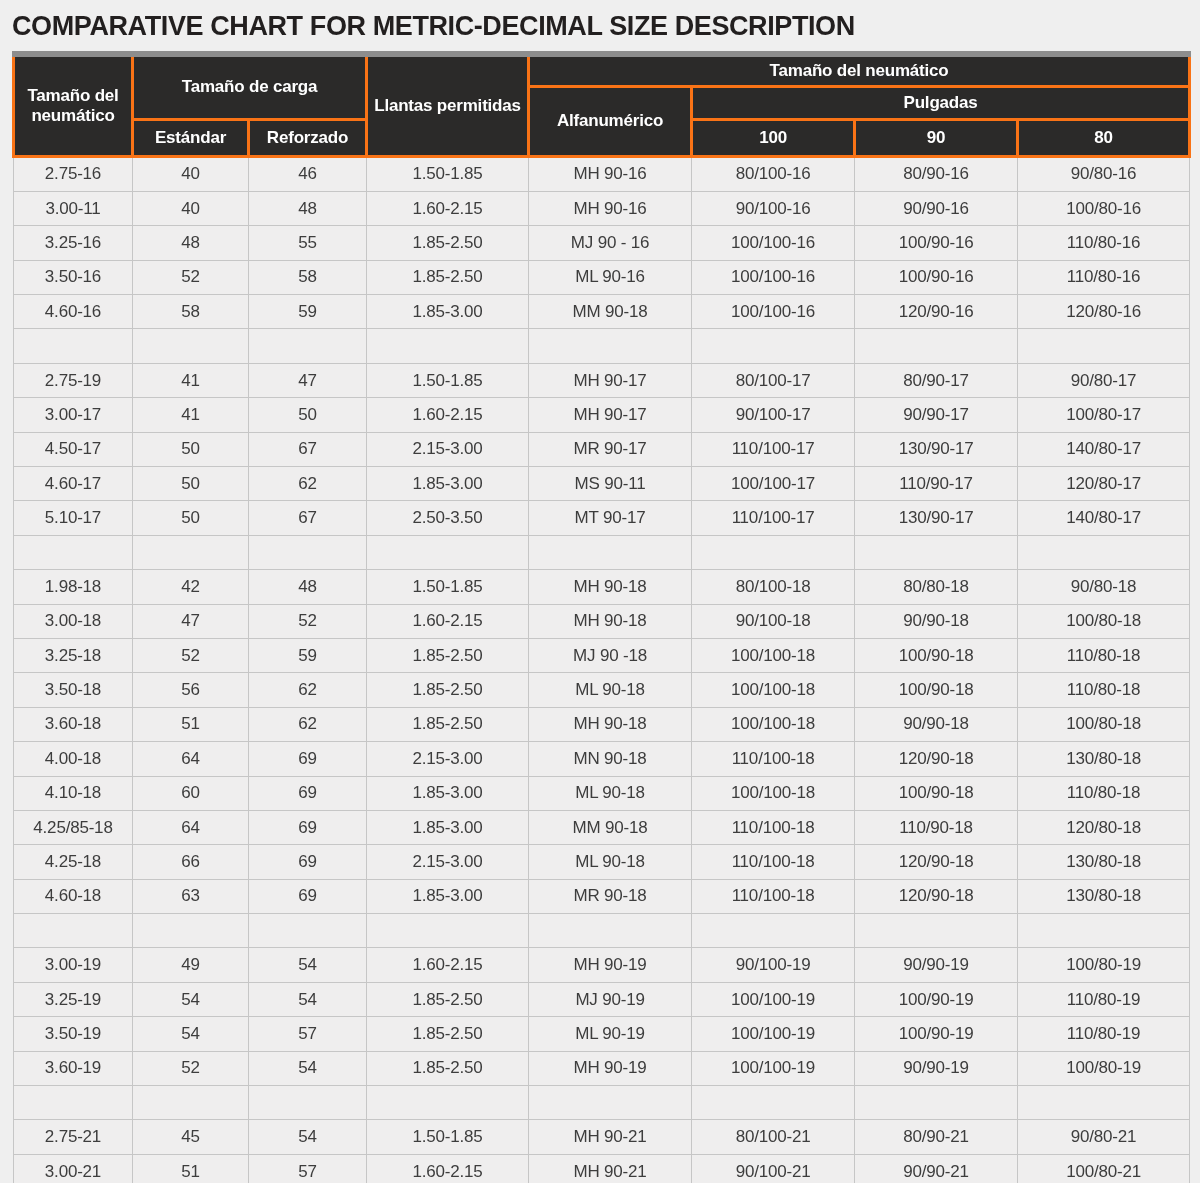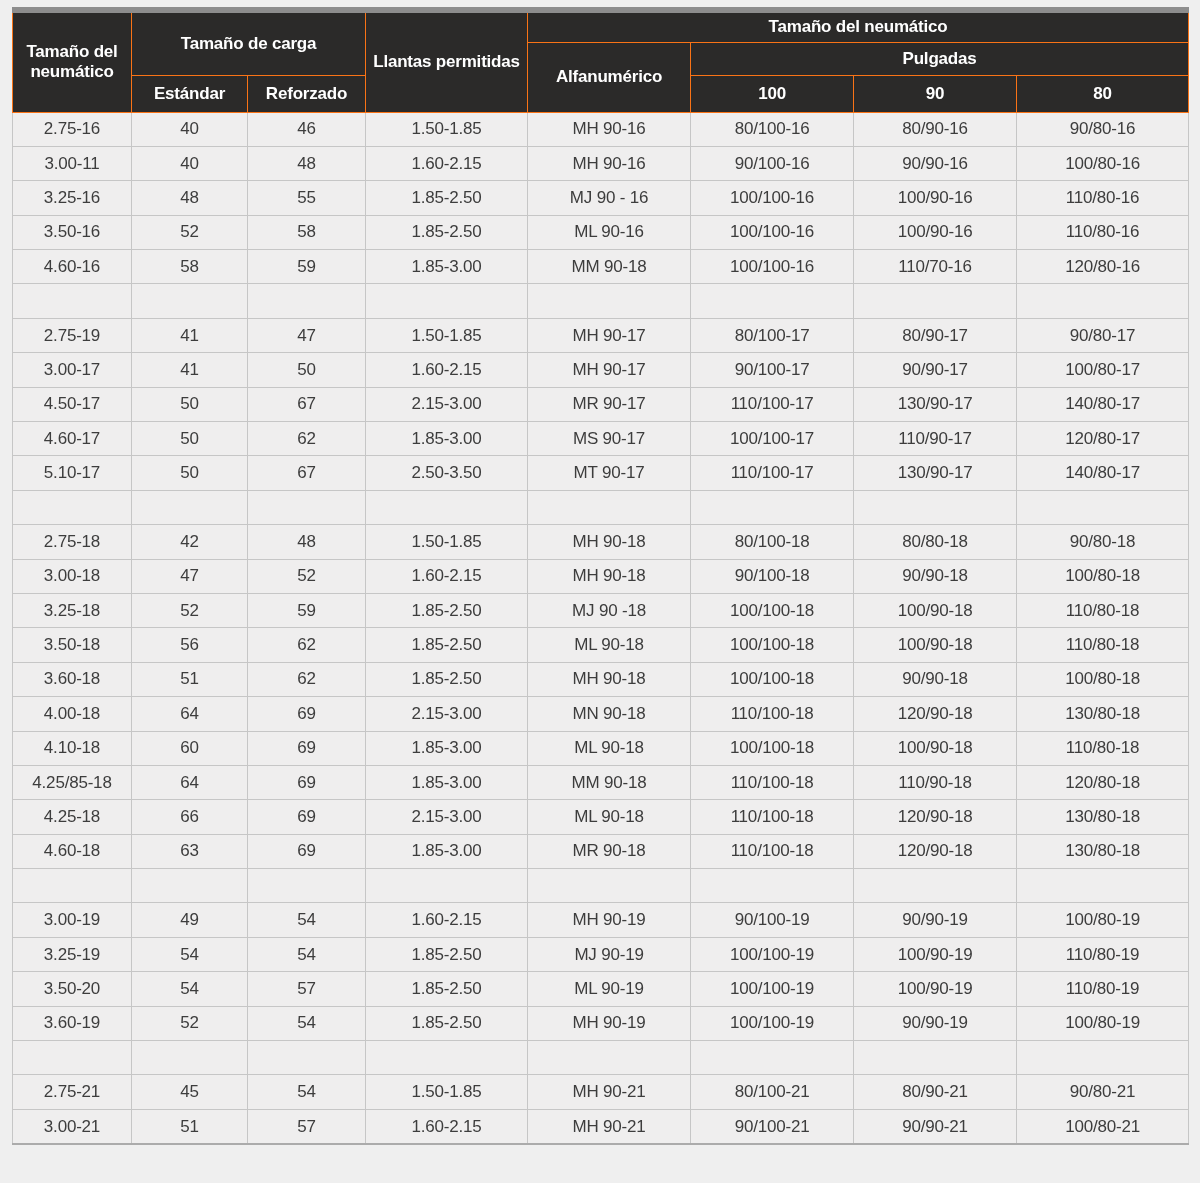--- a/index.html
+++ b/index.html
@@ -29,21 +29,21 @@
     table-layout: fixed;
     width: 1176px;
   }
   
   thead th {
     background: var(--header-bg, #2b2a29);
     color: var(--header-text, #ffffff);
     font-size: 17px;
     font-weight: 700;
     letter-spacing: -0.2px;
-    border: 1px solid #f97316;
+    border: 3px solid #f97316;
     padding: 0 6px;
   }
   thead tr:first-child th {
     border-top: 6px solid var(--header-strip, #8d8d8d);
   }
   thead tr:nth-child(1) { height: 32px; }
   thead tr:nth-child(2) { height: 33px; }
   thead tr:nth-child(3) { height: 37px; }
   
   tbody td {
@@ -60,20 +60,21 @@
     overflow: hidden;
   }
   tbody tr:last-child td {
     border-bottom: 2px solid #ababab;
   }
 </style>
 </head>
 <body>
 
 <main class="page">
+  <h1 class="title">COMPARATIVE CHART FOR METRIC-DECIMAL SIZE DESCRIPTION</h1>
 
   <table class="cmp">
     <colgroup>
       <col style="width:119px">
         <col style="width:116px">
         <col style="width:118px">
         <col style="width:162px">
       <col style="width:163px">
         <col style="width:163px">
         <col style="width:163px">
@@ -139,21 +140,21 @@
           <td>100/90-16</td>
           <td>110/80-16</td>
         </tr>
         <tr>
           <td>4.60-16</td>
           <td>58</td>
           <td>59</td>
           <td>1.85-3.00</td>
           <td>MM 90-18</td>
           <td>100/100-16</td>
-          <td>110/70-16</td>
+          <td>120/90-16</td>
           <td>120/80-16</td>
         </tr>
         <tr>
           <td></td>
           <td></td>
           <td></td>
           <td></td>
           <td></td>
           <td></td>
           <td></td>
@@ -187,21 +188,21 @@
           <td>MR 90-17</td>
           <td>110/100-17</td>
           <td>130/90-17</td>
           <td>140/80-17</td>
         </tr>
         <tr>
           <td>4.60-17</td>
           <td>50</td>
           <td>62</td>
           <td>1.85-3.00</td>
-          <td>MS 90-17</td>
+          <td>MS 90-11</td>
           <td>100/100-17</td>
           <td>110/90-17</td>
           <td>120/80-17</td>
         </tr>
         <tr>
           <td>5.10-17</td>
           <td>50</td>
           <td>67</td>
           <td>2.50-3.50</td>
           <td>MT 90-17</td>
@@ -213,21 +214,21 @@
           <td></td>
           <td></td>
           <td></td>
           <td></td>
           <td></td>
           <td></td>
           <td></td>
           <td></td>
         </tr>
         <tr>
-          <td>2.75-18</td>
+          <td>1.98-18</td>
           <td>42</td>
           <td>48</td>
           <td>1.50-1.85</td>
           <td>MH 90-18</td>
           <td>80/100-18</td>
           <td>80/80-18</td>
           <td>90/80-18</td>
         </tr>
         <tr>
           <td>3.00-18</td>
@@ -343,21 +344,21 @@
           <td>3.25-19</td>
           <td>54</td>
           <td>54</td>
           <td>1.85-2.50</td>
           <td>MJ 90-19</td>
           <td>100/100-19</td>
           <td>100/90-19</td>
           <td>110/80-19</td>
         </tr>
         <tr>
-          <td>3.50-20</td>
+          <td>3.50-19</td>
           <td>54</td>
           <td>57</td>
           <td>1.85-2.50</td>
           <td>ML 90-19</td>
           <td>100/100-19</td>
           <td>100/90-19</td>
           <td>110/80-19</td>
         </tr>
         <tr>
           <td>3.60-19</td>

